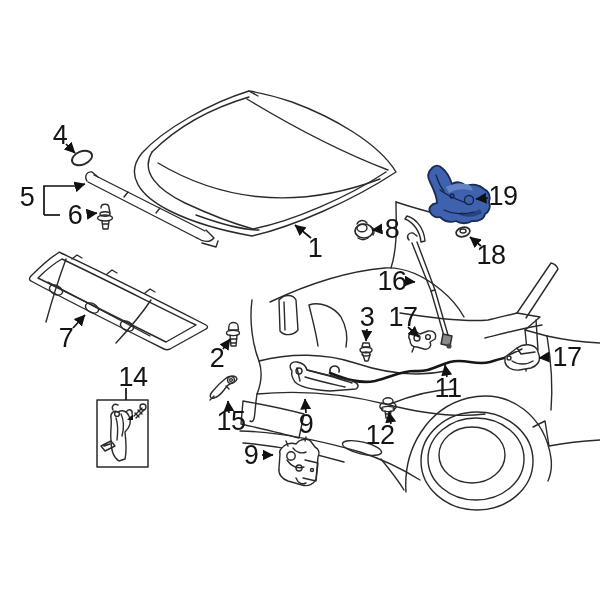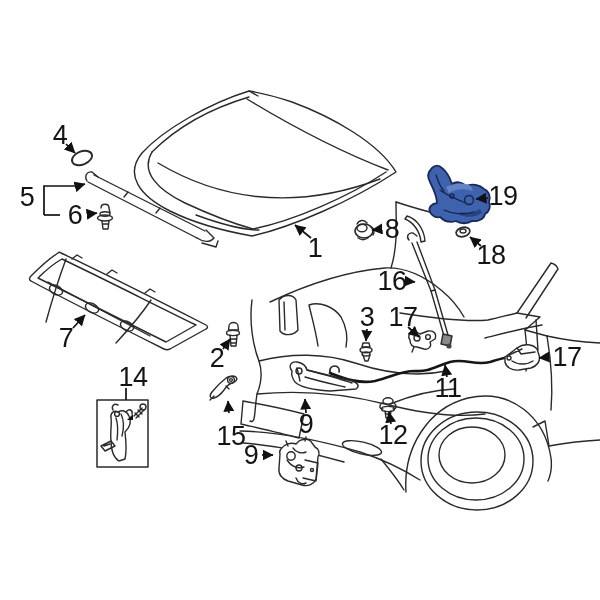--- a/index.html
+++ b/index.html
@@ -248,23 +248,23 @@
   <div class="part-label" style="left:217px;top:358px">2</div>
   <div class="part-label" style="left:367px;top:317px">3</div>
   <div class="part-label" style="left:60px;top:135px">4</div>
   <div class="part-label" style="left:27px;top:197px">5</div>
   <div class="part-label" style="left:75px;top:215px">6</div>
   <div class="part-label" style="left:66px;top:338px">7</div>
   <div class="part-label" style="left:392px;top:229px">8</div>
   <div class="part-label" style="left:251px;top:455px">9</div>
   <div class="part-label" style="left:306px;top:424px">9</div>
   <div class="part-label" style="left:448px;top:388px">11</div>
-  <div class="part-label" style="left:393px;top:435px">12</div>
+  <div class="part-label" style="left:380px;top:435px">12</div>
   <div class="part-label" style="left:567px;top:357px">17</div>
   <div class="part-label" style="left:133px;top:377px">14</div>
-  <div class="part-label" style="left:231px;top:436px">15</div>
+  <div class="part-label" style="left:231px;top:421px">15</div>
   <div class="part-label" style="left:392px;top:281px">16</div>
   <div class="part-label" style="left:403px;top:317px">17</div>
   <div class="part-label" style="left:503px;top:196px">19</div>
   <div class="part-label" style="left:491px;top:255px">18</div>
 </div>
 
 </div>
 
 </body></html>

